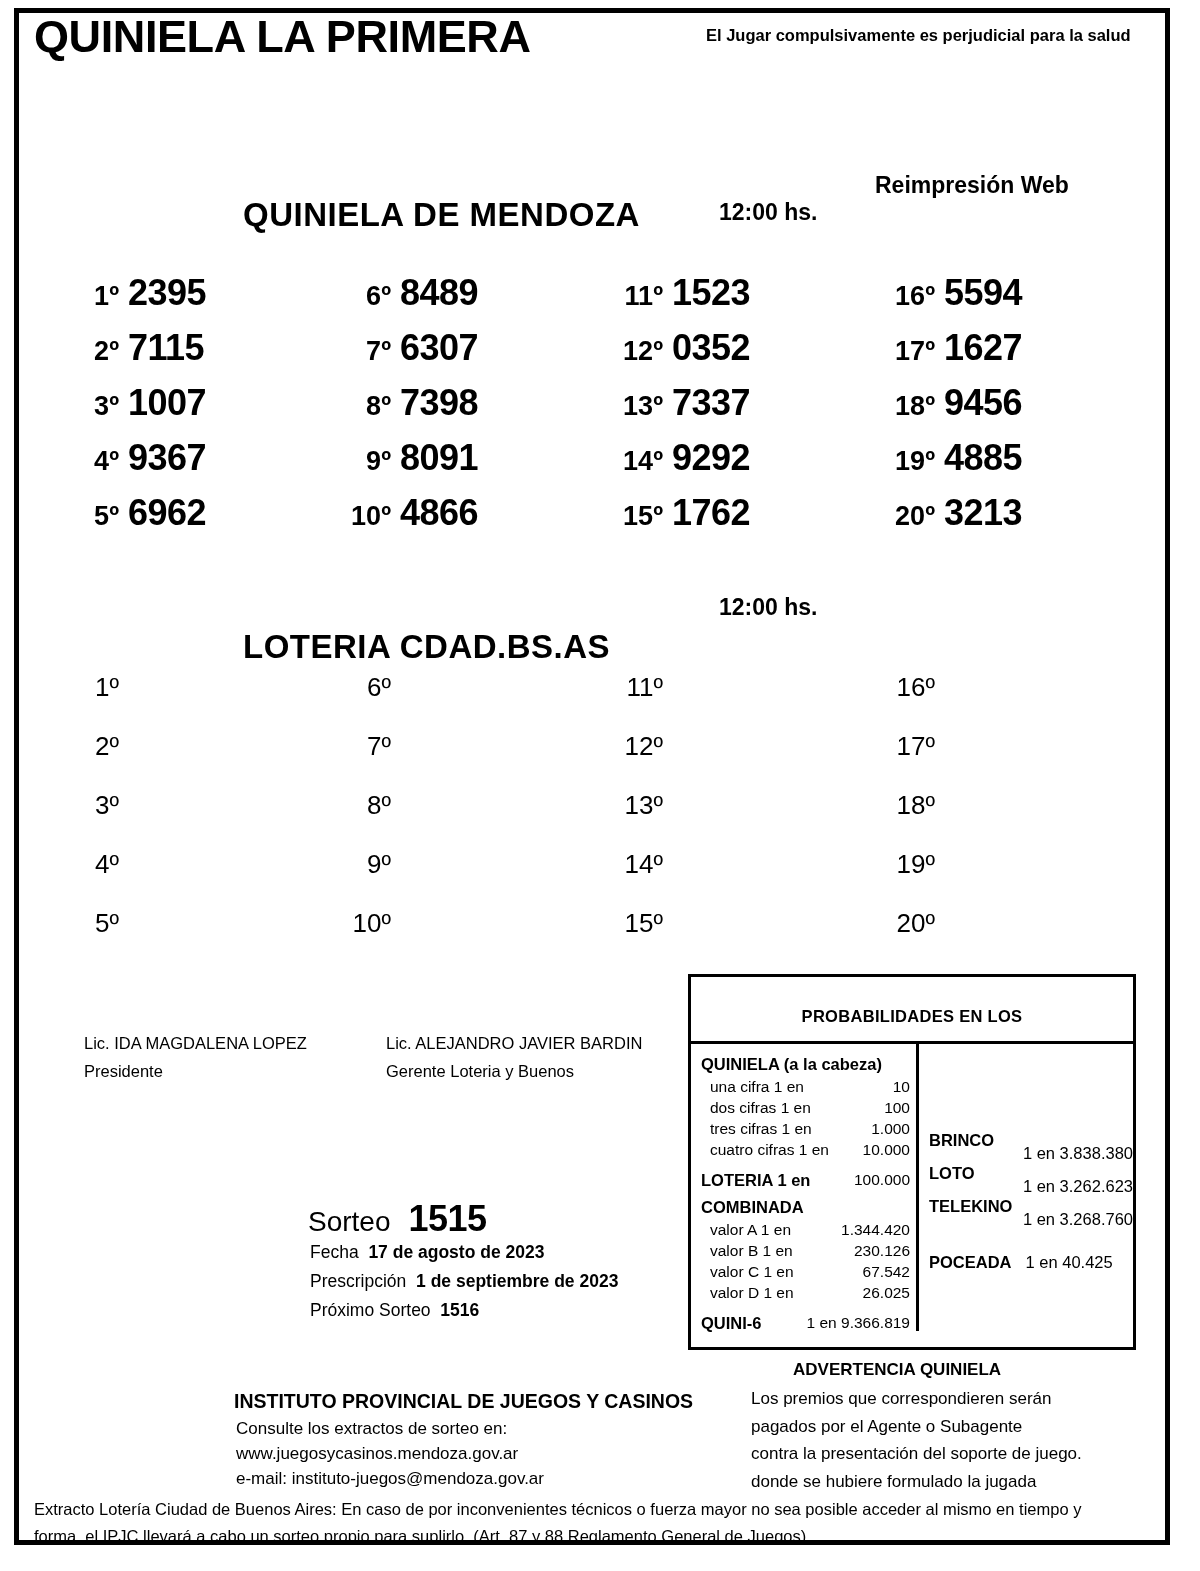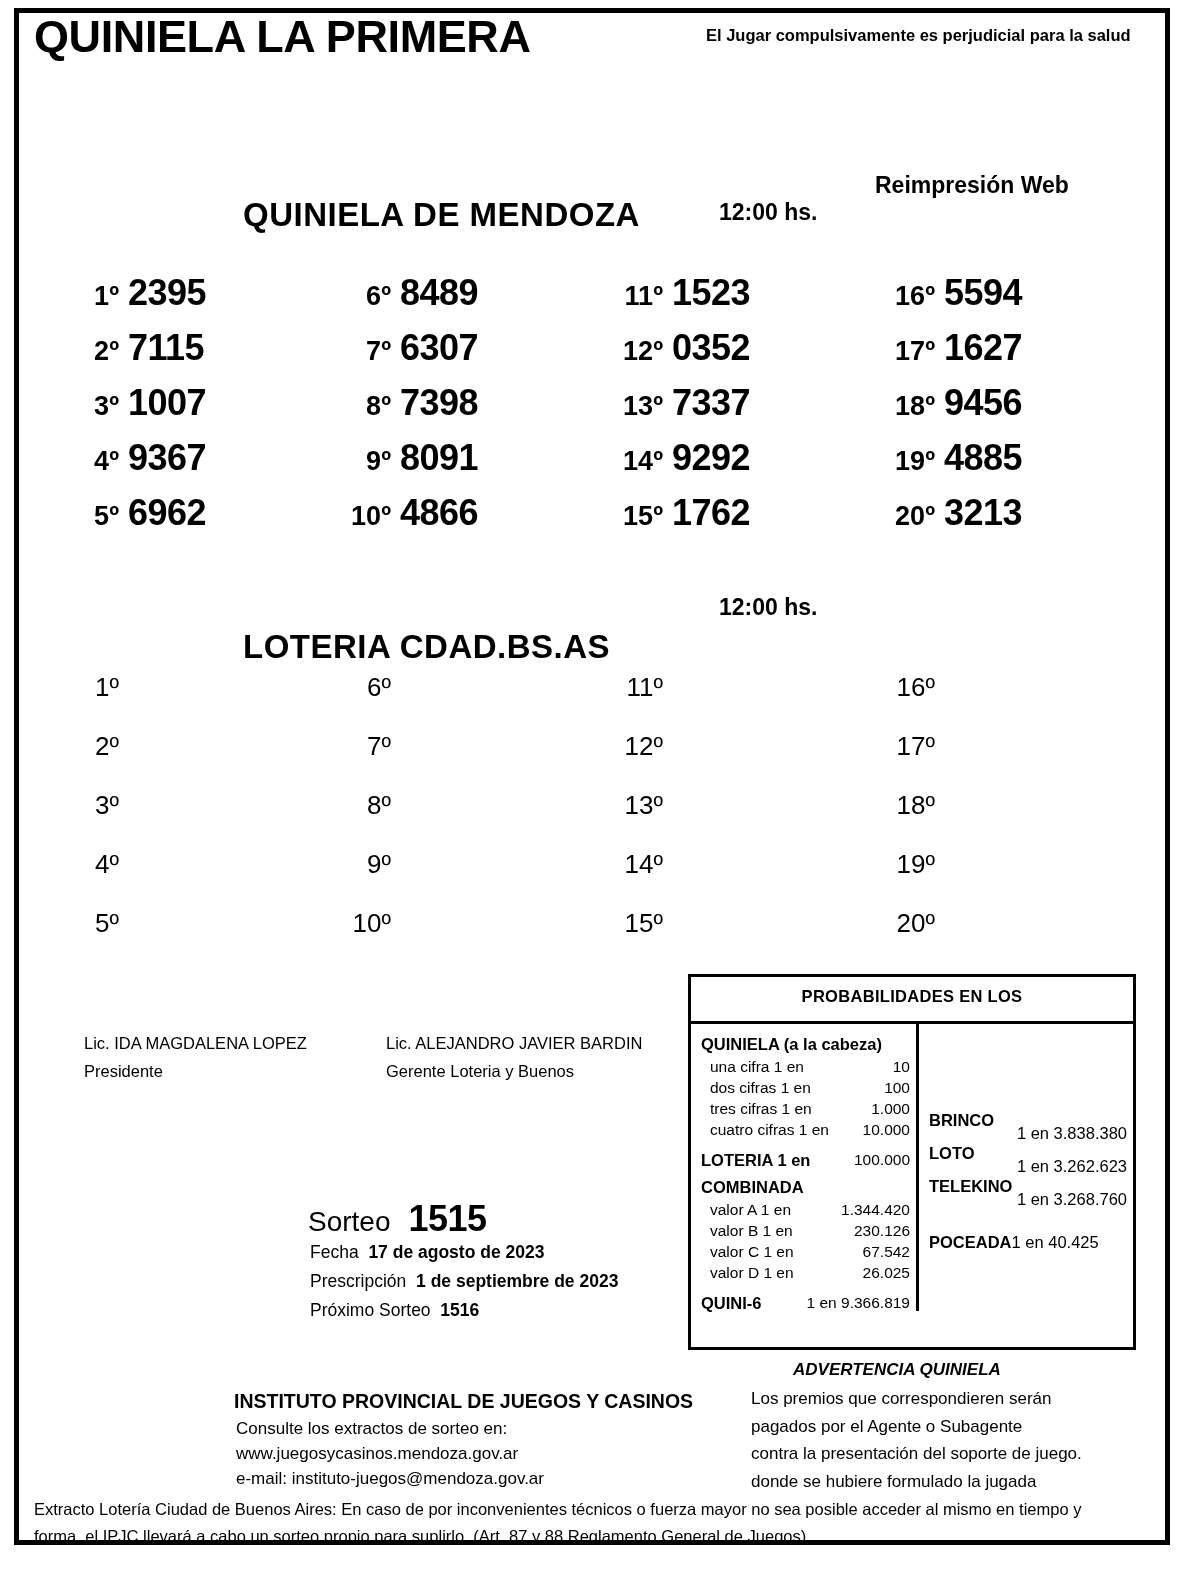--- a/index.html
+++ b/index.html
@@ -99,38 +99,38 @@
 
   
   .prob-box {
     left: 688px; top: 974px;
     width: 448px; height: 376px;
     border: 3px solid #000000;
     background: #ffffff;
   }
   .prob-head {
     border-bottom: 3px solid #000000;
-    padding: 7px 0 11px 0;
+    padding: 27px 0 11px 0;
     text-align: center;
   }
   .prob-head div {
     font-size: 16.5px;
     font-weight: bold;
     line-height: 1.55;
     letter-spacing: 0.3px;
   }
   .prob-body { display: flex; height: 287px; }
   .prob-col-left {
     width: 228px;
     border-right: 3px solid #000000;
     padding: 9px 4px 0 10px;
   }
   .prob-col-right {
     flex: 1;
-    padding: 9px 6px 0 10px;
+    padding: 9px 0 0 10px;
     position: relative;
   }
   .prob-grouphead {
     font-size: 16.5px; font-weight: bold;
     white-space: nowrap;
     line-height: 1.42;
   }
   .prob-row {
     display: flex;
     justify-content: space-between;
@@ -142,21 +142,21 @@
   .prob-row .v { padding-right: 2px; }
   .prob-spacer { height: 9px; }
 
   .rgame { position: relative; margin-bottom: 1px; }
   .rgame .g-name {
     font-size: 16.5px; font-weight: bold; white-space: nowrap;
   }
   .rgame .g-val {
     font-size: 16.5px; white-space: nowrap;
   }
-  .rgame-inline { display: flex; align-items: baseline; }
+  .rgame-inline { display: flex; align-items: baseline; gap: 14px; }
 
   
   .adv-title {
     font-size: 17px; font-weight: bold; white-space: nowrap;
   }
   .adv-line { font-size: 17px; white-space: nowrap; line-height: 1.62; }
 
   
   .inst-title { font-size: 19.5px; font-weight: bold; white-space: nowrap; }
   .inst-line { font-size: 17px; white-space: nowrap; line-height: 1.55; }
@@ -452,21 +452,21 @@
             <div class="rgame rgame-inline" style="margin-top: 24px;">
               <span class="g-name">POCEADA</span>
               <span class="g-val">1 en 40.425</span>
             </div>
           </div>
       </div>
 
     </div>
   </div>
 
-  <div class="abs adv-title" style="left:793px; top:1360px;font-style:italic;">ADVERTENCIA QUINIELA</div>
+  <div class="abs adv-title" style="left:793px; top:1360px;">ADVERTENCIA QUINIELA</div>
   <div class="abs" style="left:751px; top:1385px;" id="adv-lines">
       <div class="adv-line">Los premios que correspondieren serán</div>
       <div class="adv-line">pagados por el Agente o Subagente</div>
       <div class="adv-line">contra la presentación del soporte de juego.</div>
       <div class="adv-line">donde se hubiere formulado la jugada</div>
     </div>
 
   <div class="abs inst-title" style="left:234px; top:1390px;">INSTITUTO PROVINCIAL DE JUEGOS Y CASINOS</div>
   <div class="abs inst-line" style="left:236px; top:1416px;">Consulte los extractos de sorteo en:</div>
   <div class="abs inst-line" style="left:236px; top:1441px;">www.juegosycasinos.mendoza.gov.ar</div>

